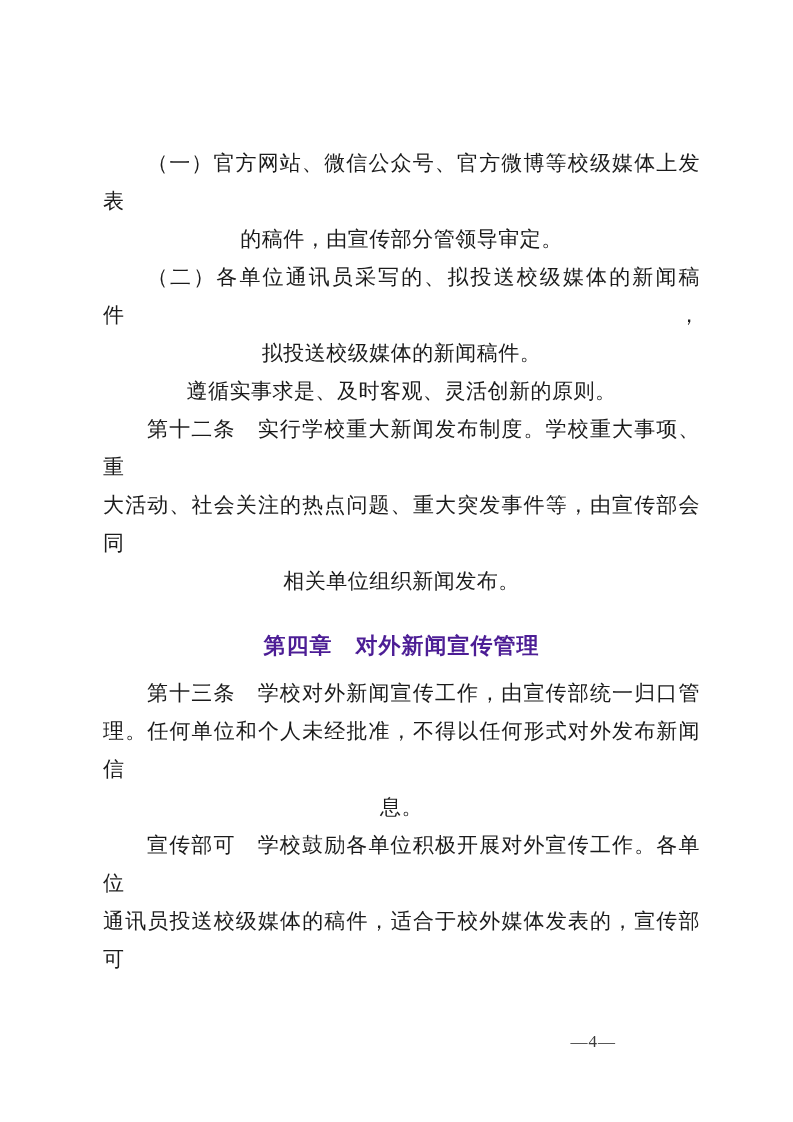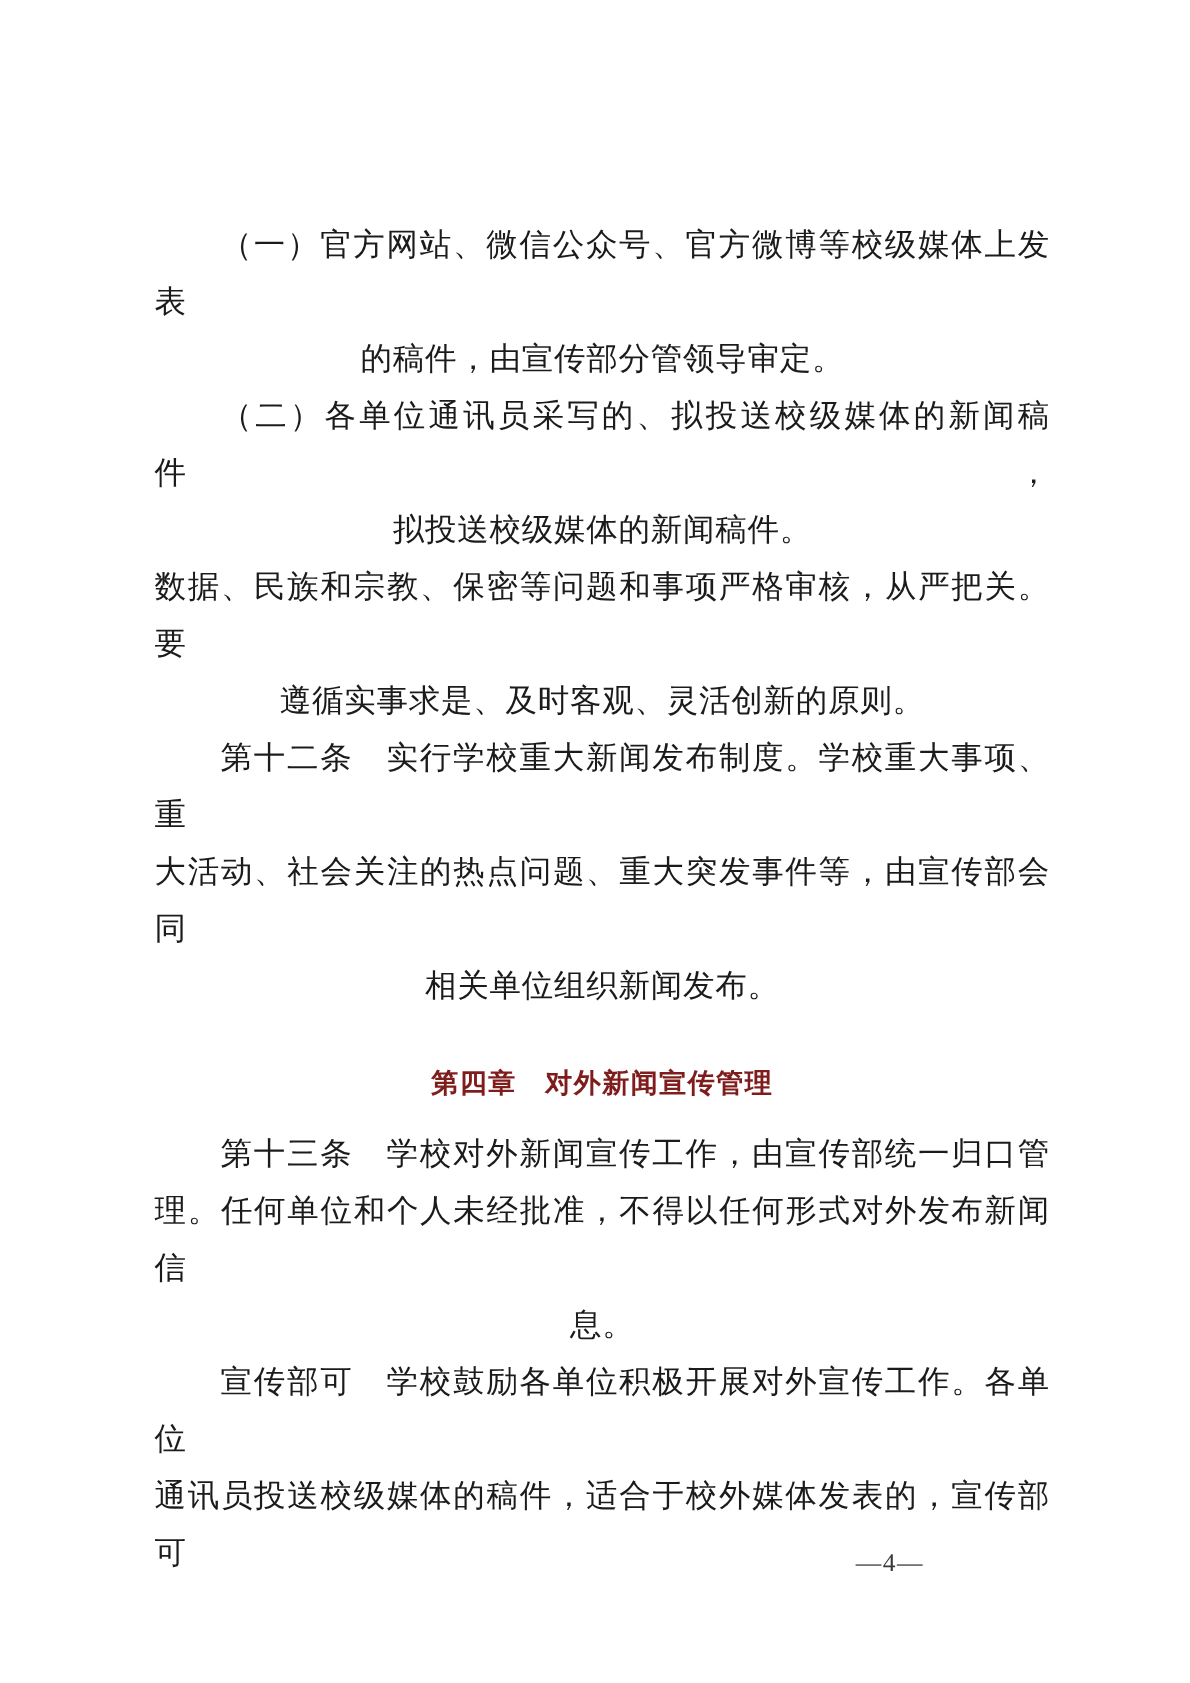--- a/index.html
+++ b/index.html
@@ -33,46 +33,45 @@
     text-indent: 44px;
   }
   .line.just {
     text-align: justify;
     text-align-last: justify;
   }
   .chapter-heading {
     margin: 26px 0 8px 0;
     font-family: "Liberation Sans", "DejaVu Sans", sans-serif;
     font-weight: bold;
-    font-size: 18px;
+    font-size: 22px;
     line-height: 40px;
     text-align: center;
     letter-spacing: 1px;
-    color: #7f1d1d;
+    color: #4c1d95;
   }
   .page-number {
     position: absolute;
     top: 1032px;
     right: 96px;
     font-size: 17px;
     line-height: 20px;
     color: #3a3a3a;
     letter-spacing: 1px;
   }
 </style>
 </head>
 <body>
 
 <div class="page">
   <div class="body-text">
     <div class="line indent just">（一）官方网站、微信公众号、官方微博等校级媒体上发表</div>
     <div class="line">的稿件，由宣传部分管领导审定。</div>
     <div class="line indent just">（二）各单位通讯员采写的、拟投送校级媒体的新闻稿件，</div>
     <div class="line">拟投送校级媒体的新闻稿件。</div>
-    <div class="line just">数据、民族和宗教、保密等问题和事项严格审核，从严把关。要</div>
     <div class="line">遵循实事求是、及时客观、灵活创新的原则。</div>
     <div class="line indent just">第十二条　实行学校重大新闻发布制度。学校重大事项、重</div>
     <div class="line just">大活动、社会关注的热点问题、重大突发事件等，由宣传部会同</div>
     <div class="line">相关单位组织新闻发布。</div>
 
     <h2 class="chapter-heading">第四章　对外新闻宣传管理</h2>
 
     <div class="line indent just">第十三条　学校对外新闻宣传工作，由宣传部统一归口管</div>
     <div class="line just">理。任何单位和个人未经批准，不得以任何形式对外发布新闻信</div>
     <div class="line">息。</div>

